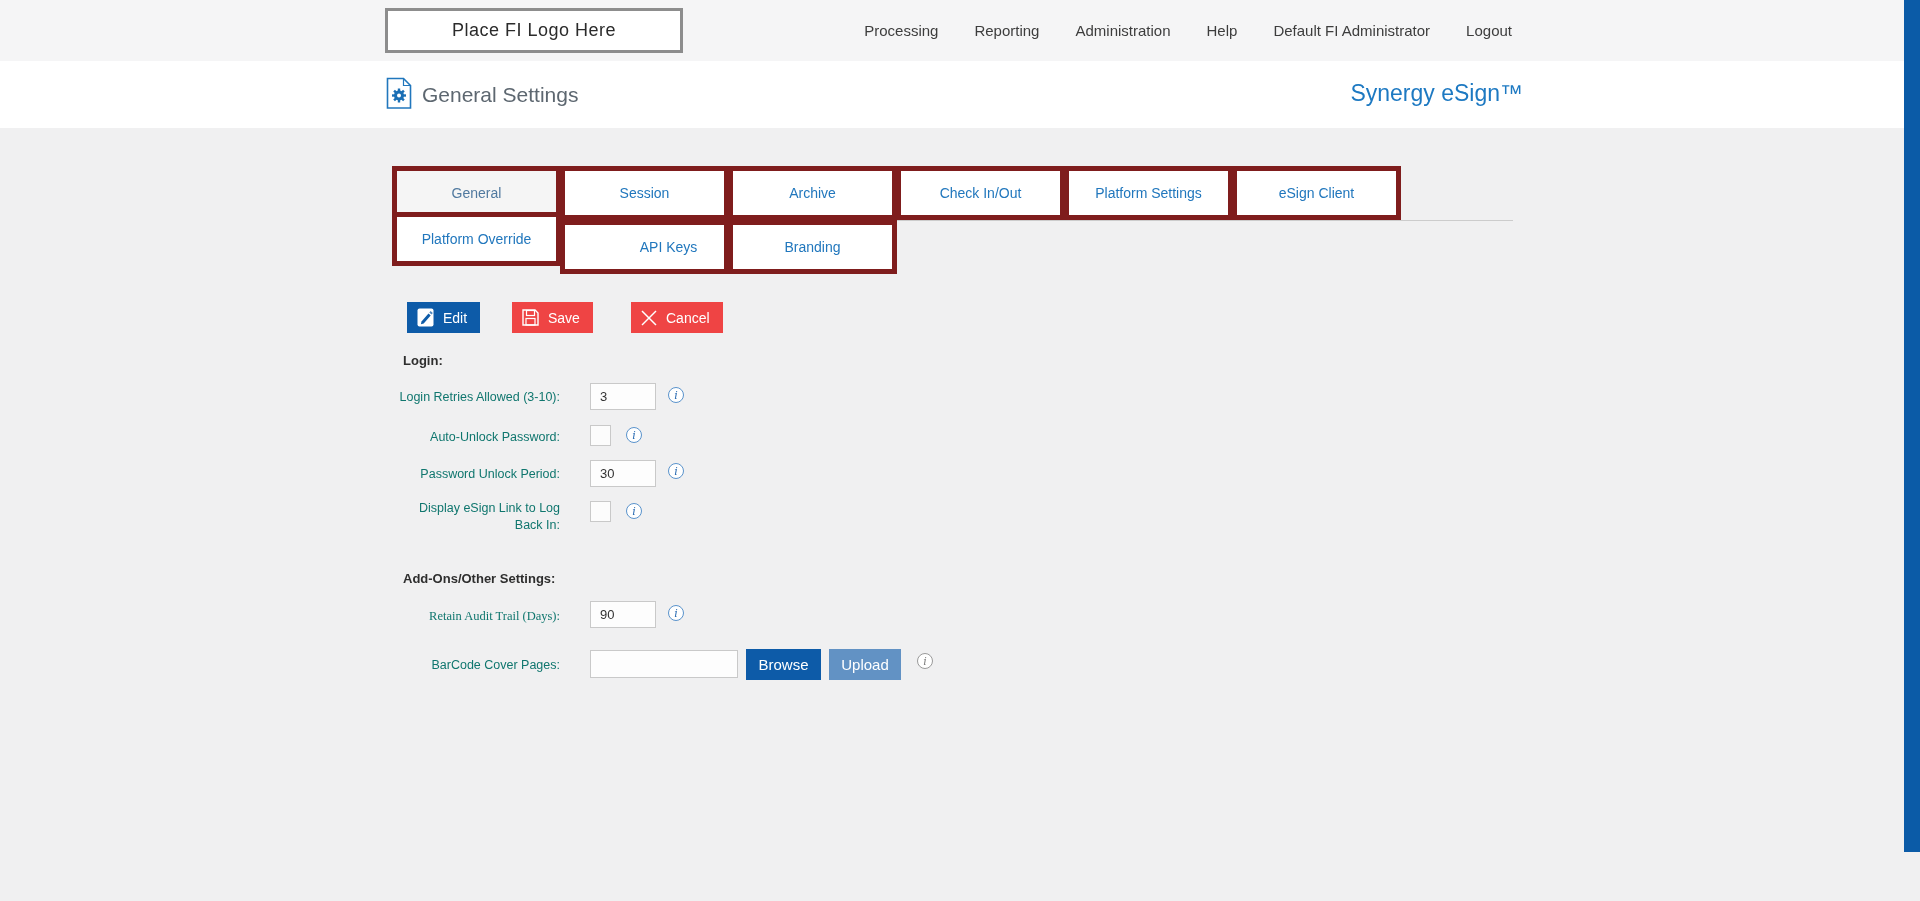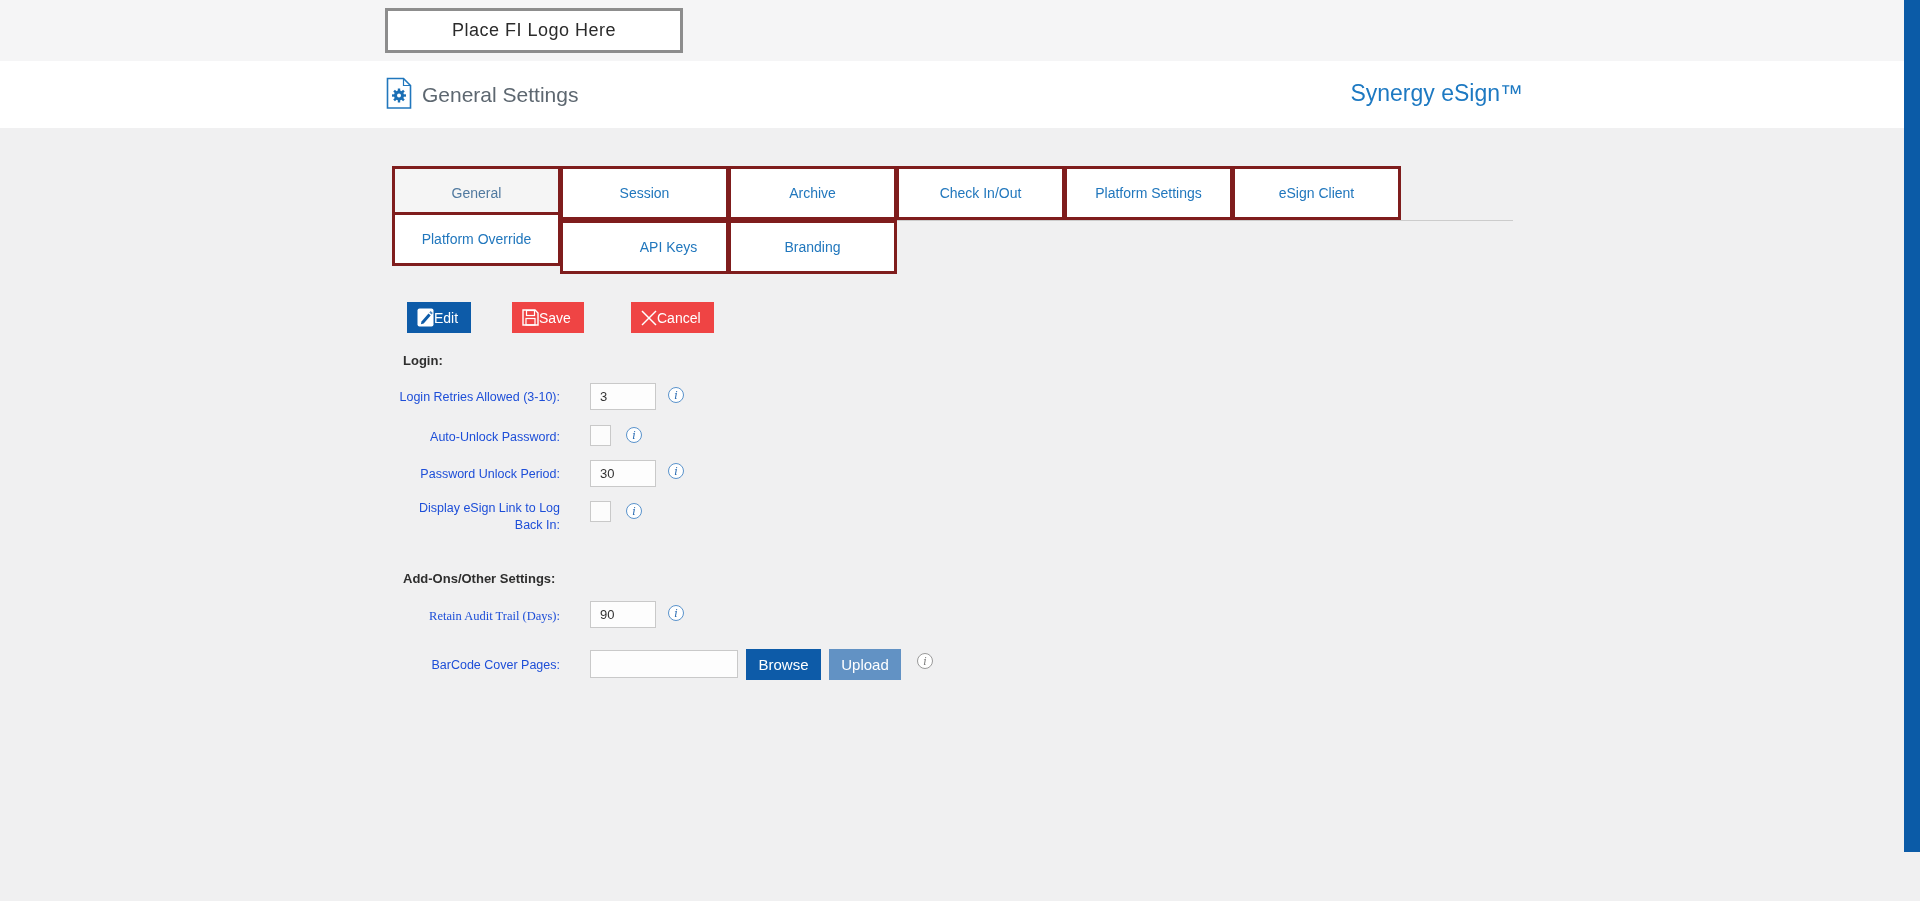--- a/index.html
+++ b/index.html
@@ -42,46 +42,46 @@
     font-size:23px; color:#1d79c2;
   }
   
   .scroll-strip {
     position:absolute; right:0; top:0; width:16px; height:852px;
     background:#0b5ba7; z-index:50;
   }
   
   .tab {
     position:absolute; width:169px; height:54px;
-    background:#fff; border:3px solid #7f1d1d;
+    background:#fff; border:5px solid #7f1d1d;
     display:flex; align-items:center; justify-content:center;
     font-size:14px; color:#2177bd; cursor:pointer;
   }
   .tab.active { background:#f5f5f5; color:#50799f; }
   .tabstrip-line {
     position:absolute; left:392px; top:220px; width:1121px; height:1px;
     background:#cccccc;
   }
   
   .btn {
     position:absolute; top:302px; height:31px;
-    display:flex; align-items:center; 
+    display:flex; align-items:center; gap:9px;
     color:#fff; font-size:14px; padding:0 13px 0 10px;
     border:none; cursor:pointer;
   }
   .btn-primary { background:#0d5ba8; }
   .btn-muted   { background:#ef4444; }
   
   .sec-heading {
     position:absolute; left:403px;
     font-size:13px; font-weight:bold; color:#2e2e2e;
   }
   .f-label {
     position:absolute; left:392px; width:168px;
-    text-align:right; font-size:12.5px; color:#1d4ed8; line-height:17px;
+    text-align:right; font-size:12.5px; color:#0f766e; line-height:17px;
   }
   .f-input {
     position:absolute; left:590px; width:66px; height:27px;
     border:1px solid #c9c9c9; background:#fdfdfd;
     font-family:"Liberation Sans", sans-serif;
     font-size:13px; color:#333; padding-left:9px;
   }
   .f-input.wide { width:148px; height:28px; }
   .f-check {
     position:absolute; left:590px; width:21px; height:21px;
@@ -100,20 +100,28 @@
     position:absolute; top:649px; height:31px; border:none; cursor:pointer;
     color:#fff; font-size:15px; display:flex; align-items:center; justify-content:center;
   }
 </style>
 </head>
 <body>
 
 <div class="topbar">
   <div class="logo-box">
     <span>Place FI Logo Here</span>
+  </div>
+  <div class="nav">
+    <span class="nav-item">Processing</span>
+    <span class="nav-item">Reporting</span>
+    <span class="nav-item">Administration</span>
+    <span class="nav-item">Help</span>
+    <span class="nav-item">Default FI Administrator</span>
+    <span class="nav-item">Logout</span>
   </div>
 </div>
 
 <div class="header">
   <svg class="doc-icon" width="26" height="33" viewBox="0 0 26 33">
     <path d="M1.5 1.5 h16 l7 7 v22.5 h-23 z" fill="#ffffff" stroke="#2177bd" stroke-width="1.6"></path>
     <path d="M17.5 1.5 v7 h7" fill="none" stroke="#2177bd" stroke-width="1.2"></path>
     <g stroke="#1a6fb5" stroke-width="2.4">
       <line x1="13" y1="11.5" x2="13" y2="25.5"></line>
       <line x1="6" y1="18.5" x2="20" y2="18.5"></line>

